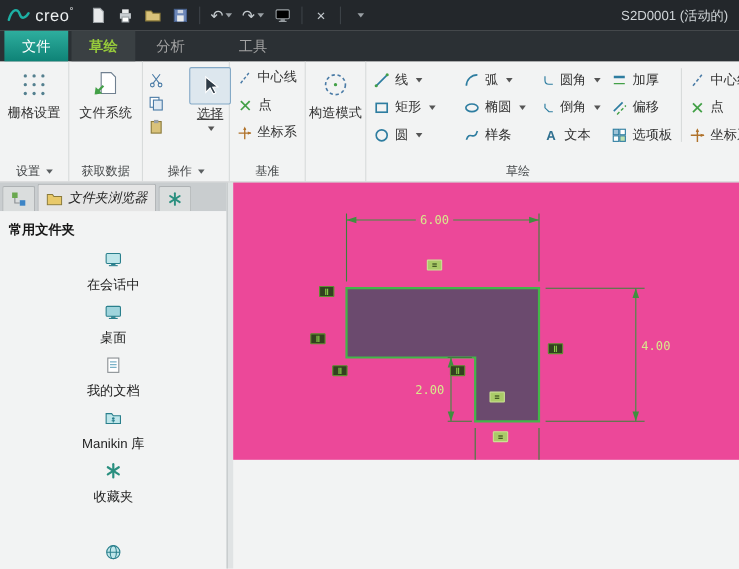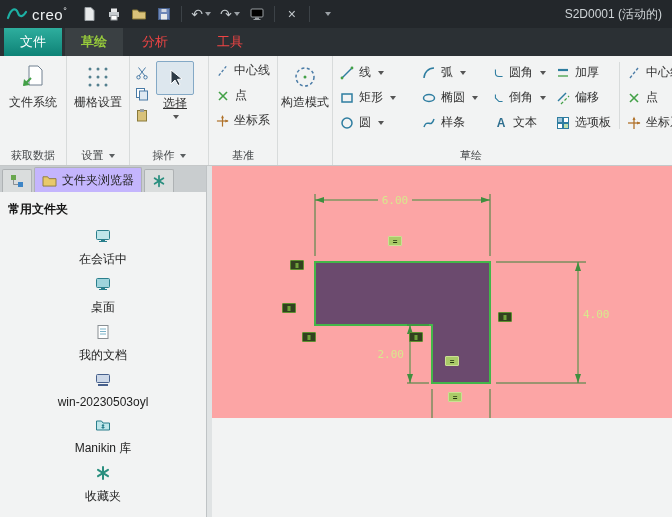--- a/index.html
+++ b/index.html
@@ -16,66 +16,66 @@
   .tbi{min-width:16px;height:18px;display:flex;align-items:center;justify-content:center;
        color:#c3c9cd;font-size:14px;}
   .tb-sep{width:1px;height:16px;background:#3c4247;}
   .dd{width:0;height:0;border-left:3px solid transparent;border-right:3px solid transparent;
       border-top:4px solid #9aa0a5;display:inline-block;margin-left:2px;}
   .doc-title{margin-left:auto;padding-right:10px;font-size:12px;color:#cfd4d7;}
 
   
   .menubar{position:absolute;top:28px;left:0;right:0;height:28px;background:#2b3034;
            display:flex;align-items:stretch;padding-left:4px;}
-  .mtab{padding:0 16px;line-height:28px;font-size:13px;color:#ef4444;margin-right:3px;}
+  .mtab{padding:0 16px;line-height:28px;font-size:13px;color:#a3a3a3;margin-right:3px;}
   .mtab.file{background:linear-gradient(180deg,#2eae9e,#0e8276);color:#fff;text-align:right;}
   .mtab.active{background:#3a4043;color:#97cb3b;font-weight:bold;}
   .mtab.gap{margin-left:14px;}
 
   
   .ribbon{position:absolute;top:56px;left:0;right:0;height:110px;background:#f2f3f3;
           border-bottom:1px solid #c5c8c9;display:flex;font-size:12px;color:#333;box-sizing:border-box;}
   .rgroup{position:relative;border-right:1px solid #d8dbdb;padding:2px 2px 16px;box-sizing:border-box;flex:none;}
   .g1{width:63px}.g2{width:67px}.g3{width:79px}.g4{width:69px}.g5{width:55px}.g6{flex:1;}
   .grouplabel{position:absolute;bottom:2px;left:0;right:0;text-align:center;font-size:11px;color:#45484a;
               display:flex;align-items:center;justify-content:center;gap:3px;}
   .grouplabel .dd{border-top-color:#5a5e60;}
   .bigbtn{display:flex;flex-direction:column;align-items:center;gap:4px;padding-top:6px;}
   .blabel{font-size:12px;color:#333;white-space:nowrap;}
-  .oprow{display:flex;gap:4px;padding-top:3px;text-decoration:underline;}
+  .oprow{display:flex;gap:20px;padding-top:3px;text-decoration:underline;}
   .mini-col{display:flex;flex-direction:column;gap:4px;padding-top:3px;}
   .mini{width:20px;height:17px;display:flex;align-items:center;justify-content:center;}
   .selectbtn{display:flex;flex-direction:column;align-items:center;}
   .selbox{width:36px;height:32px;border:1px solid #84a9c6;background:#dde7ee;border-radius:2px;
           display:flex;align-items:center;justify-content:center;}
   .rowbtn{display:flex;align-items:center;gap:5px;height:25px;padding:0 5px;white-space:nowrap;}
   .sketchgrid{display:flex;padding-top:2px;}
   .scol{display:flex;flex-direction:column;}
   .sc1{width:82px}.sc2{width:72px}.sc3{width:62px}.sc4{width:66px}.sc5{flex:1;}
   .vsep{width:1px;background:#d8dbdb;margin:2px 2px 6px 2px;}
   .sketchlabel{right:auto;width:276px;}
   .dd.sm{border-top-color:#555;}
   .texticon{font-size:12px;font-weight:bold;color:#2f6f8f;width:14px;text-align:center;}
 
   
   .panel-strip{position:absolute;top:166px;left:0;width:206px;height:26px;background:#c9cdcf;
                display:flex;align-items:flex-end;padding:0 0 0 2px;box-sizing:border-box;}
   .ptab{height:23px;box-sizing:border-box;display:flex;align-items:center;gap:5px;padding:0 7px;
         font-size:12px;color:#222;background:#dadddd;border:1px solid #aeb2b4;border-bottom:none;
         border-radius:2px 2px 0 0;margin-right:2px;white-space:nowrap;}
-  .ptab.active{background:#c4b5fd;height:25px;}
+  .ptab.active{background:#e5e5e5;height:25px;font-style:italic;}
   .panel{position:absolute;top:192px;left:0;width:206px;height:325px;background:#f2f3f3;box-sizing:border-box;}
   .fheader{padding:9px 8px 6px;font-size:12px;font-weight:bold;color:#161616;}
   .fitem{display:flex;align-items:center;gap:7px;padding:4px 10px;font-size:12px;color:#1d1d1d;flex-direction:column;}
   .fitem.network{margin-top:26px;}
   .splitter{position:absolute;top:166px;left:206px;width:6px;height:351px;background:#e0e3e4;
             border-left:1px solid #bfc3c5;box-sizing:border-box;}
 
   
-  .canvas{position:absolute;top:166px;left:212px;width:460px;height:252px;background:#fca5a5;overflow:hidden;text-decoration:underline;}
+  .canvas{position:absolute;top:166px;left:212px;width:460px;height:252px;background:#ec4899;overflow:hidden;text-decoration:underline;}
   .canvas svg.sketch{position:absolute;left:0;top:0;}
   .shape{stroke:#43b649;stroke-width:2;}
   .wl{stroke:#3a823a;stroke-width:1;}
   .dl{stroke:#3f8f3f;stroke-width:1;}
   .arrow{fill:#3f8f3f;}
   .dimtext{fill:#d8e88c;font-size:11px;font-family:"DejaVu Sans Mono","Liberation Mono",monospace;}
   .cmark{position:absolute;width:14px;height:10px;font-size:8px;line-height:10px;text-align:center;
          font-weight:bold;border-radius:1px;box-sizing:border-box;}
   .cmark.eq{background:#aacb68;color:#24390f;border:1px solid #cbe193;}
   .cmark.vt{background:#32411f;color:#8ed24a;border:1px solid #5d8f2f;}
@@ -144,34 +144,20 @@
 </div>
 
 <div class="menubar">
   <div class="mtab file">文件</div>
   <div class="mtab active">草绘</div>
   <div class="mtab">分析</div>
   <div class="mtab gap">工具</div>
 </div>
 
 <div class="ribbon">
-
-  <div class="rgroup g2">
-    <div class="bigbtn">
-      <svg width="26" height="26" viewBox="0 0 26 26">
-        <path d="M9 2 h9 l4 4 v15 h-13 z" fill="#fff" stroke="#708090"></path>
-        <path d="M11 14 L4 21" stroke="#43a047" stroke-width="2"></path>
-        <polygon points="3,22 4,15 10,21" fill="#43a047"></polygon>
-      </svg>
-      <span class="blabel">文件系统</span>
-    </div>
-    <div class="grouplabel">
-      <span>获取数据</span>
-    </div>
-  </div>
 
   <div class="rgroup g1">
     <div class="bigbtn">
       <svg width="26" height="26" viewBox="0 0 26 26">
         <g fill="#54808f">
           <circle cx="5" cy="5" r="1.5"></circle>
             <circle cx="13" cy="5" r="1.5"></circle>
             <circle cx="21" cy="5" r="1.5"></circle>
           <circle cx="5" cy="13" r="1.5"></circle>
             <circle cx="13" cy="13" r="1.5"></circle>
@@ -182,20 +168,34 @@
         </g>
       </svg>
       <span class="blabel">栅格设置</span>
     </div>
     <div class="grouplabel">
       <span>设置</span>
         <i class="dd"></i>
     </div>
   </div>
 
+  <div class="rgroup g2">
+    <div class="bigbtn">
+      <svg width="26" height="26" viewBox="0 0 26 26">
+        <path d="M9 2 h9 l4 4 v15 h-13 z" fill="#fff" stroke="#708090"></path>
+        <path d="M11 14 L4 21" stroke="#43a047" stroke-width="2"></path>
+        <polygon points="3,22 4,15 10,21" fill="#43a047"></polygon>
+      </svg>
+      <span class="blabel">文件系统</span>
+    </div>
+    <div class="grouplabel">
+      <span>获取数据</span>
+    </div>
+  </div>
+
   <div class="rgroup g3">
     <div class="oprow">
       <div class="mini-col">
         <span class="mini">
           <svg width="14" height="14" viewBox="0 0 14 14">
             <path d="M3.5 1.5 L10 10 M10.5 1.5 L4 10" stroke="#4a7ba6" fill="none"></path>
             <circle cx="3.5" cy="11.3" r="1.7" fill="none" stroke="#4a7ba6"></circle>
             <circle cx="10.5" cy="11.3" r="1.7" fill="none" stroke="#4a7ba6"></circle>
           </svg>
         </span>
@@ -447,27 +447,20 @@
   <div class="fitem">
     <svg width="16" height="16" viewBox="0 0 16 16">
       <rect x="3" y="1.5" width="10" height="13" fill="#fff" stroke="#8a8f93"></rect>
       <g stroke="#7ab2c8">
           <line x1="5" y1="5" x2="11" y2="5"></line>
           <line x1="5" y1="7.5" x2="11" y2="7.5"></line>
           <line x1="5" y1="10" x2="11" y2="10"></line>
         </g>
     </svg>
     <span>我的文档</span>
-  </div>
-  <div class="fitem">
-    <svg width="16" height="16" viewBox="0 0 16 16">
-      <rect x="1.5" y="2.5" width="13" height="8" rx="1" fill="#cdd8e8" stroke="#47608c"></rect>
-      <rect x="3" y="12" width="10" height="2" fill="#47608c"></rect>
-    </svg>
-    <span>win-20230503oyl</span>
   </div>
   <div class="fitem">
     <svg width="16" height="16" viewBox="0 0 16 16">
       <path d="M1.5 4 h5 l1.5 2 h6.5 v7 h-13 z" fill="#bfe6ea" stroke="#2a7f8c"></path>
       <circle cx="8" cy="8.5" r="1.2" fill="#2a7f8c"></circle>
         <path d="M8 9.5 V12 M6.5 10.5 H9.5" stroke="#2a7f8c"></path>
     </svg>
     <span>Manikin 库</span>
   </div>
   <div class="fitem">

